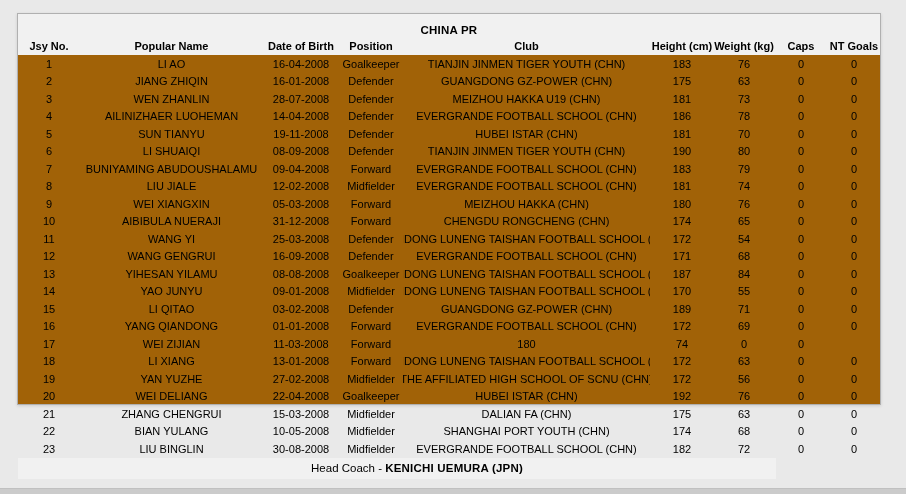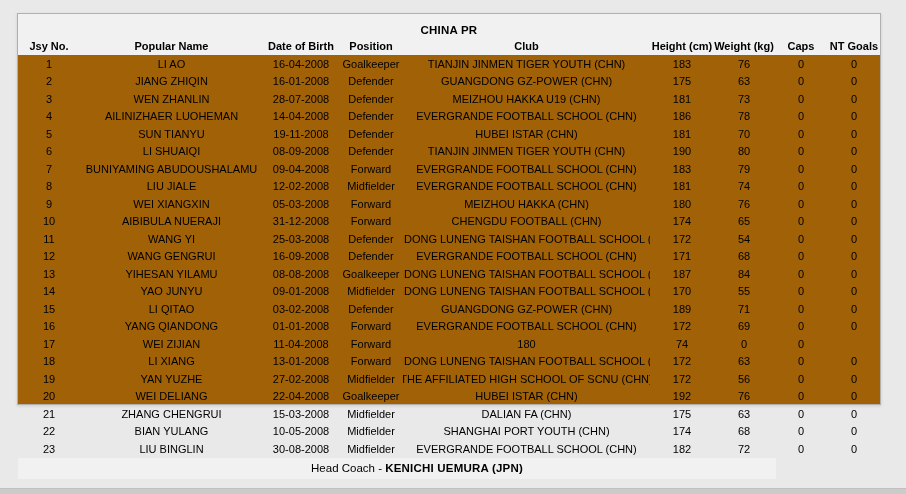--- a/index.html
+++ b/index.html
@@ -192,21 +192,21 @@
         <div class="cell">76</div>
         <div class="cell">0</div>
         <div class="cell">0</div>
       </div>
 
       <div class="grid row">
         <div class="cell">10</div>
         <div class="cell">AIBIBULA NUERAJI</div>
         <div class="cell">31-12-2008</div>
         <div class="cell">Forward</div>
-        <div class="cell">CHENGDU FOOTBALL (CHN)</div>
+        <div class="cell">CHENGDU RONGCHENG (CHN)</div>
         <div class="cell">174</div>
         <div class="cell">65</div>
         <div class="cell">0</div>
         <div class="cell">0</div>
       </div>
 
       <div class="grid row">
         <div class="cell">11</div>
         <div class="cell">WANG YI</div>
         <div class="cell">25-03-2008</div>
@@ -274,21 +274,21 @@
         <div class="cell">EVERGRANDE FOOTBALL SCHOOL (CHN)</div>
         <div class="cell">172</div>
         <div class="cell">69</div>
         <div class="cell">0</div>
         <div class="cell">0</div>
       </div>
 
       <div class="grid row">
         <div class="cell">17</div>
         <div class="cell">WEI ZIJIAN</div>
-        <div class="cell">11-04-2008</div>
+        <div class="cell">11-03-2008</div>
         <div class="cell">Forward</div>
         <div class="cell">180</div>
         <div class="cell">74</div>
         <div class="cell">0</div>
         <div class="cell">0</div>
       </div>
 
       <div class="grid row">
         <div class="cell">18</div>
         <div class="cell">LI XIANG</div>

